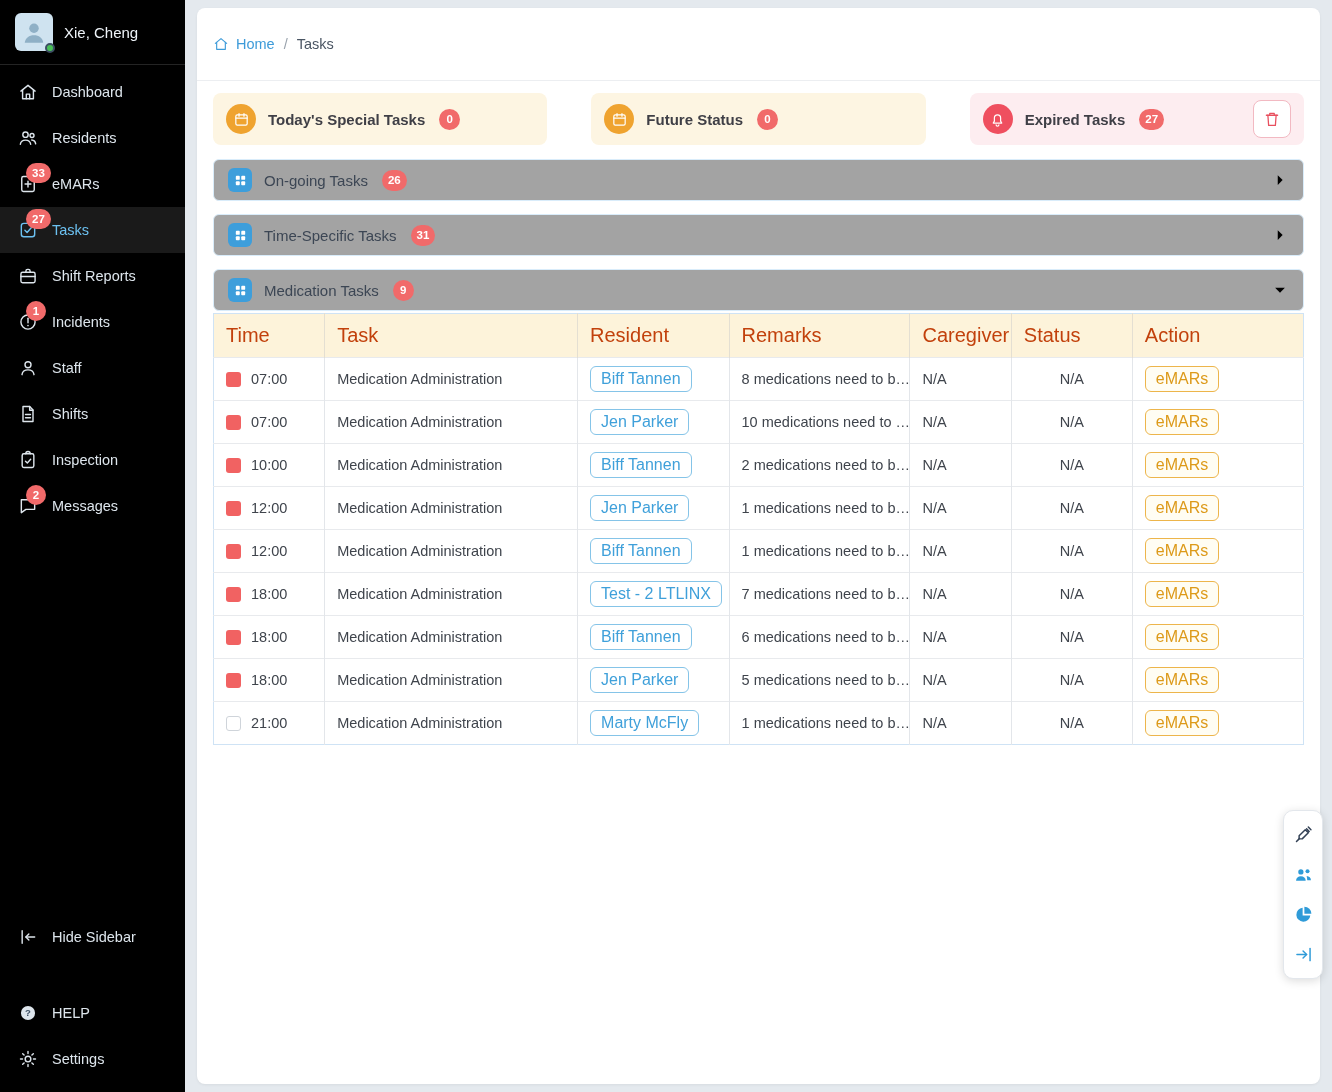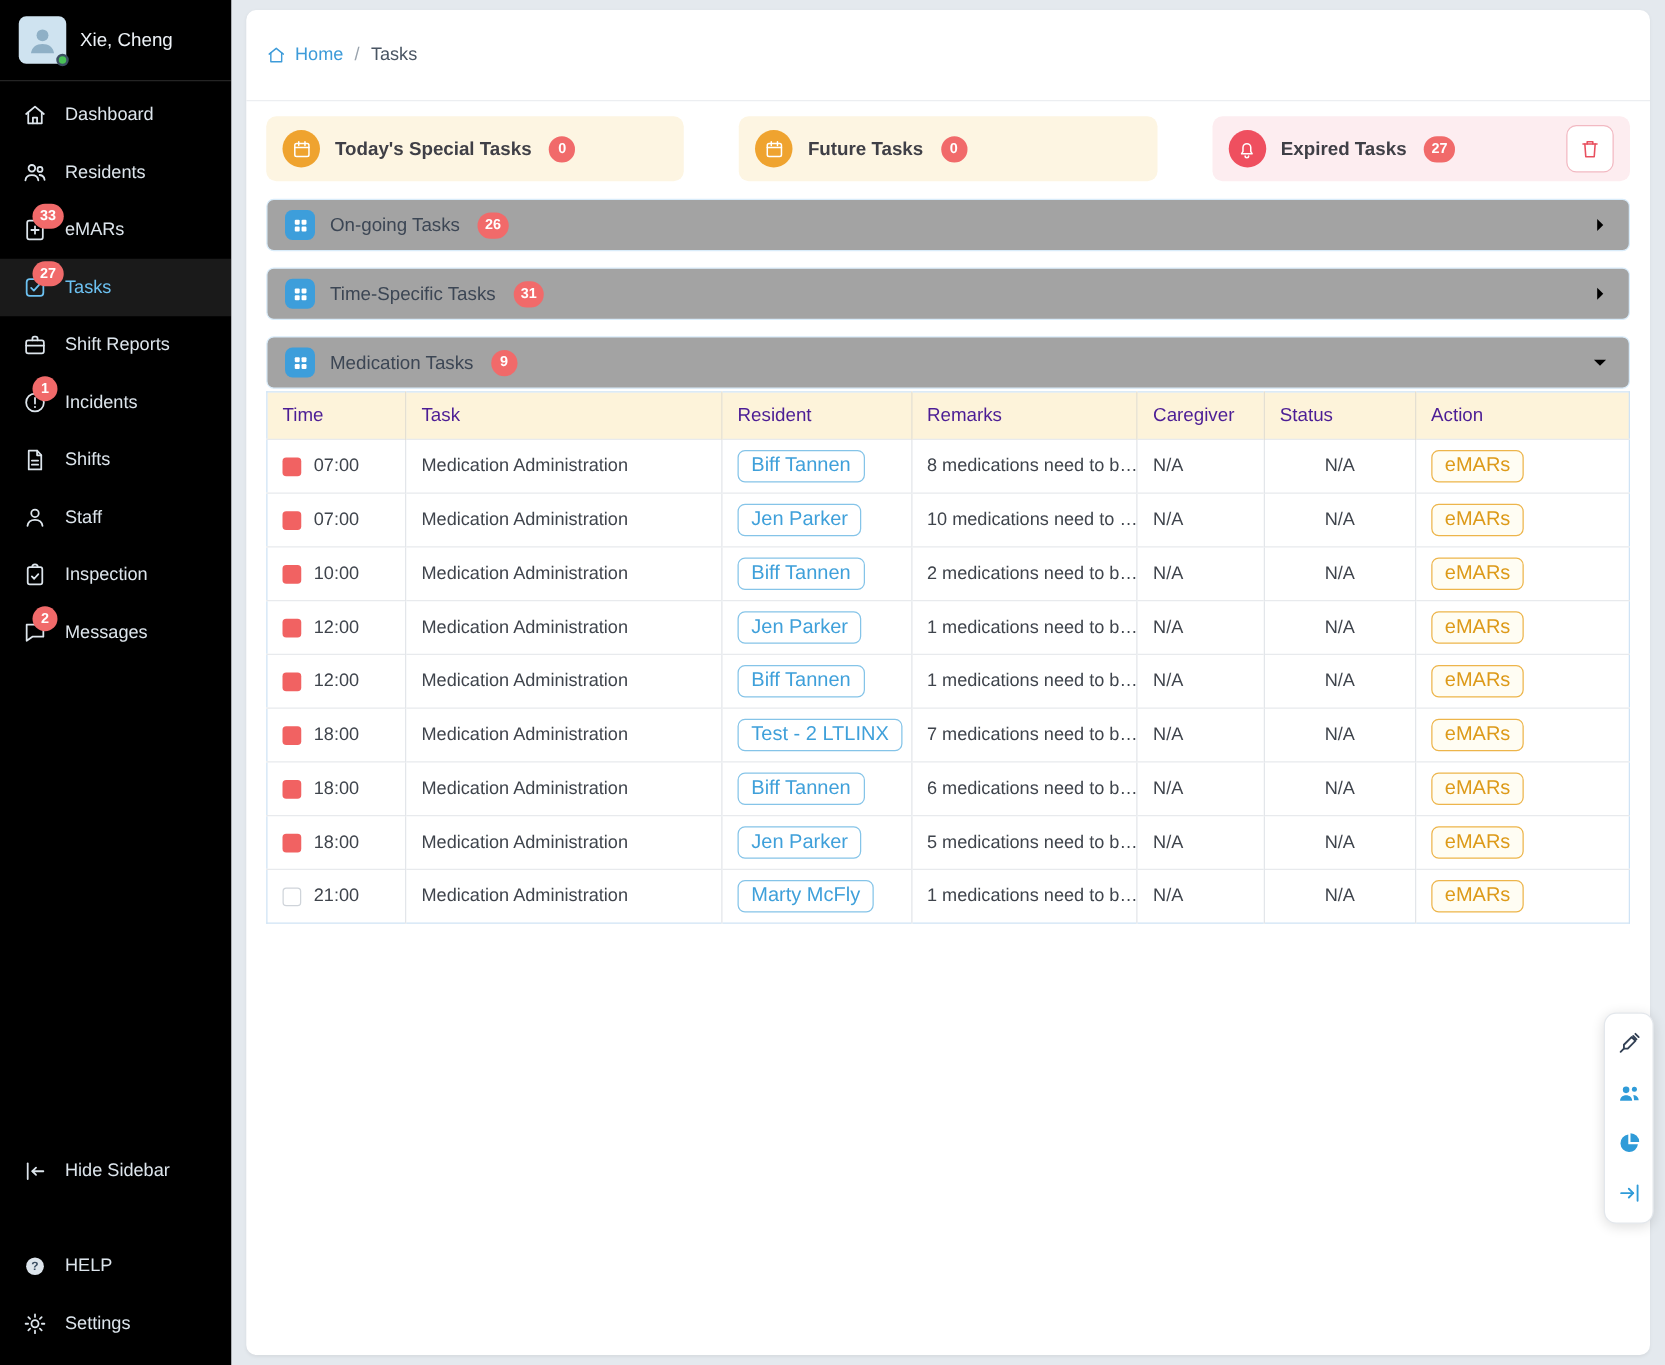--- a/index.html
+++ b/index.html
@@ -51,21 +51,21 @@
   .section-bar{display:flex;align-items:center;height:42px;background:#a3a3a3;border:1px solid #d9ecfa;border-radius:6px;padding:0 14px;margin-bottom:13px;cursor:pointer}
   .section-bar.expanded{margin-bottom:2px}
   .section-icon{width:24px;height:24px;border-radius:6px;background:#3d9edb;color:#fff;display:flex;align-items:center;justify-content:center;flex-shrink:0}
   .section-icon .icon{width:15px;height:15px;display:inline-flex}
   .section-label{margin-left:12px;font-size:15px;color:#3c4654}
   .section-bar .badge{margin-left:14px}
   .chevron{margin-left:auto;width:18px;height:18px;color:#5b7795;display:inline-flex}
 
   
   .task-table{width:100%;border-collapse:collapse;table-layout:fixed;border:1px solid #cfe3f5}
-  .task-table th{background:#fdf3da;color:#4c1d95;font-weight:normal;text-align:left;padding:10px 12px;font-size:15px;border-left:1px solid #e4dfd2}
+  .task-table th{background:#fdf3da;color:#c2410c;font-weight:normal;text-align:left;padding:10px 12px;font-size:20px;border-left:1px solid #e4dfd2}
   .task-table th:first-child{border-left:none}
   .task-table td{background:#fff;padding:8px 12px;border-top:1px solid #e8eaed;border-left:1px solid #e3e6ea;font-size:14.5px;color:#3f444c;white-space:nowrap;overflow:hidden}
   .task-table td:first-child{border-left:none}
   .col-0{width:10.2%}.col-1{width:23.2%}.col-2{width:13.9%}.col-3{width:16.6%}
   .col-4{width:9.3%}.col-5{width:11.1%}.col-6{width:15.7%}
   td.center{text-align:center}
   .time-cell{display:flex;align-items:center;gap:10px}
   .cb{width:15px;height:15px;border-radius:3px;background:#f16262;display:inline-block;flex-shrink:0;cursor:pointer}
   .cb.unchecked{background:#fff;border:1px solid #cfd4da}
   .pill{display:inline-block;padding:3px 10px;border-radius:6px;font-size:16px;cursor:pointer;white-space:nowrap}
@@ -159,35 +159,35 @@
               <circle cx="12" cy="12" r="8.5"></circle>
               <path d="M12 7.5V13"></path>
               <circle cx="12" cy="16.3" r="1" fill="currentColor" stroke="none"></circle>
             </svg>
           </span>
           <span class="nav-label">Incidents</span>
         </div>
         <div class="nav-item">
           <span class="icon">
             <svg viewBox="0 0 24 24">
+              <circle cx="12" cy="8" r="3.6"></circle>
+              <path d="M4.8 20c.5-3.8 3.4-5.8 7.2-5.8s6.7 2 7.2 5.8"></path>
+            </svg>
+          </span>
+          <span class="nav-label">Staff</span>
+        </div>
+        <div class="nav-item">
+          <span class="icon">
+            <svg viewBox="0 0 24 24">
               <path d="M6 3h8l4 4.2V21H6z"></path>
               <path d="M14 3v4.5h4"></path>
               <path d="M9 12.5h6M9 16.5h6"></path>
             </svg>
           </span>
           <span class="nav-label">Shifts</span>
-        </div>
-        <div class="nav-item">
-          <span class="icon">
-            <svg viewBox="0 0 24 24">
-              <circle cx="12" cy="8" r="3.6"></circle>
-              <path d="M4.8 20c.5-3.8 3.4-5.8 7.2-5.8s6.7 2 7.2 5.8"></path>
-            </svg>
-          </span>
-          <span class="nav-label">Staff</span>
         </div>
         <div class="nav-item">
           <span class="icon">
             <svg viewBox="0 0 24 24">
               <rect x="5" y="4.5" width="14" height="16.5" rx="2"></rect>
               <path d="M9.3 4.5a2.7 2.7 0 0 1 5.4 0"></path>
               <path d="M9 13.4l2.2 2.2 4-4.4"></path>
             </svg>
           </span>
           <span class="nav-label">Inspection</span>
@@ -268,21 +268,21 @@
           </div>
           <div class="card yellow">
             <span class="card-icon">
               <span class="icon">
                   <svg viewBox="0 0 24 24">
                     <rect x="4" y="5.5" width="16" height="14.5" rx="2"></rect>
                     <path d="M4 10h16M8.5 3.5v4M15.5 3.5v4"></path>
                   </svg>
                 </span>
             </span>
-            <span class="card-label">Future Tasks</span>
+            <span class="card-label">Future Status</span>
             <span class="badge">0</span>
           </div>
           <div class="card red">
             <span class="card-icon">
               <span class="icon">
                   <svg viewBox="0 0 24 24">
                     <path d="M6 17h12l-1.6-2.7V10a4.4 4.4 0 0 0-8.8 0v4.3z"></path>
                     <path d="M10 19.5a2 2 0 0 0 4 0"></path>
                   </svg>
                 </span>

